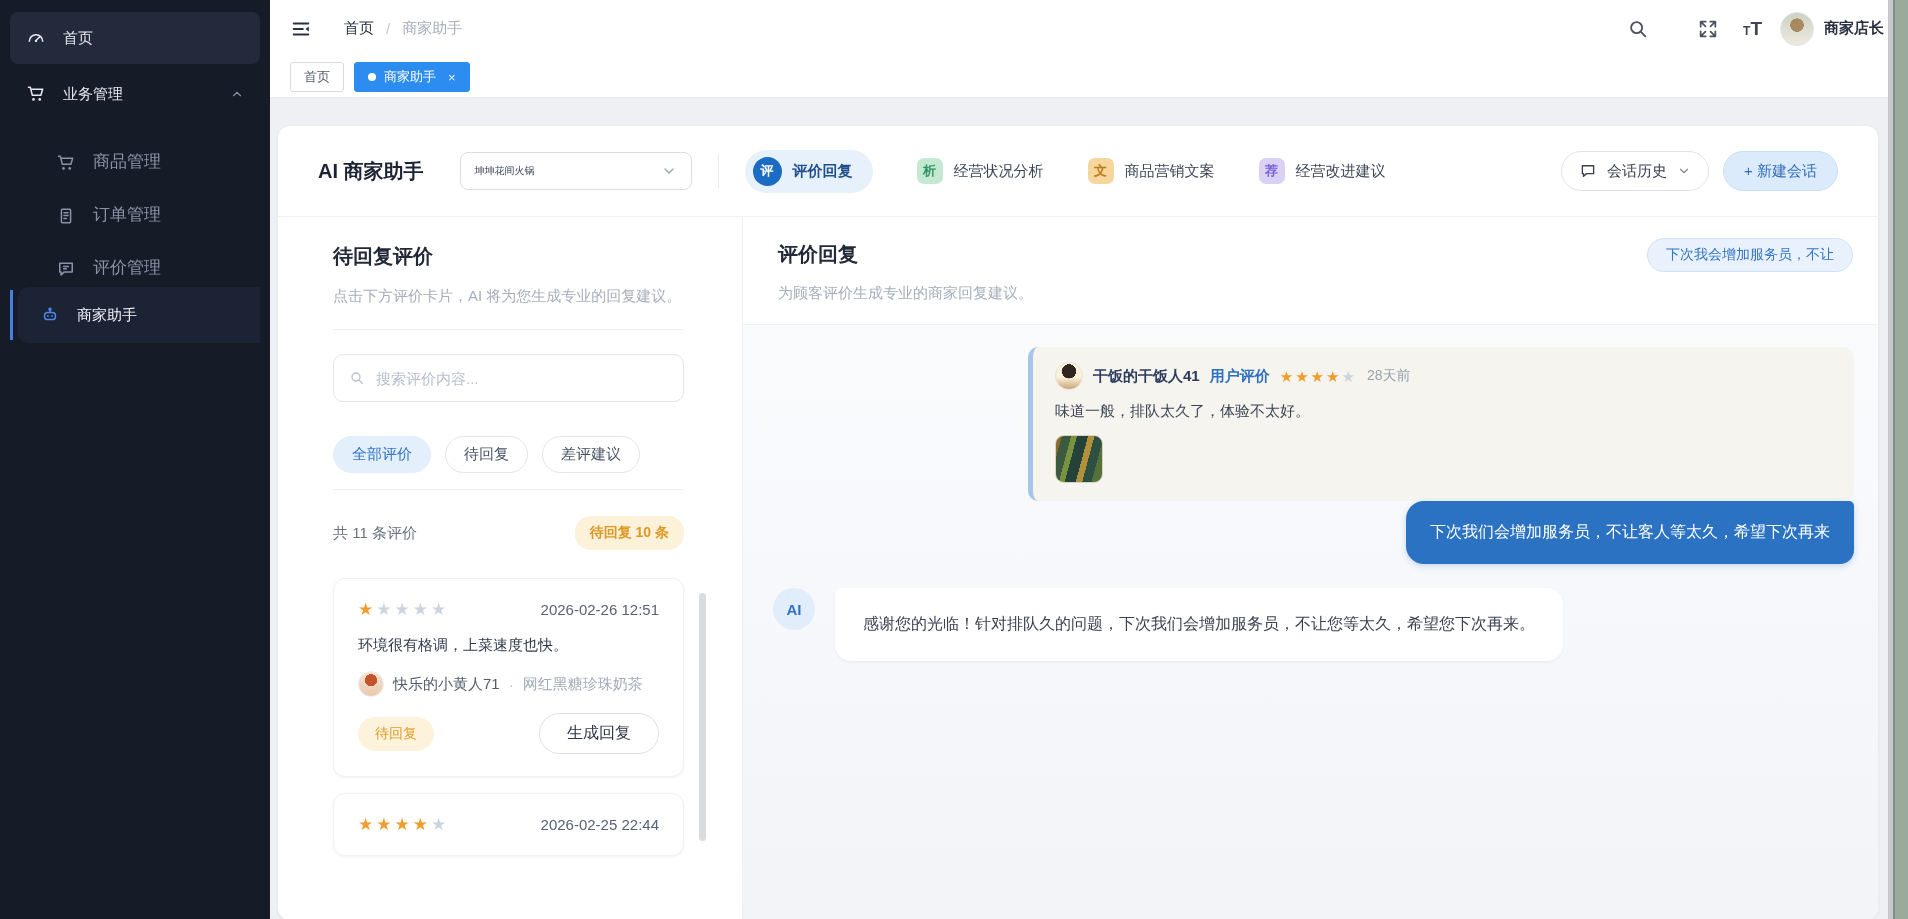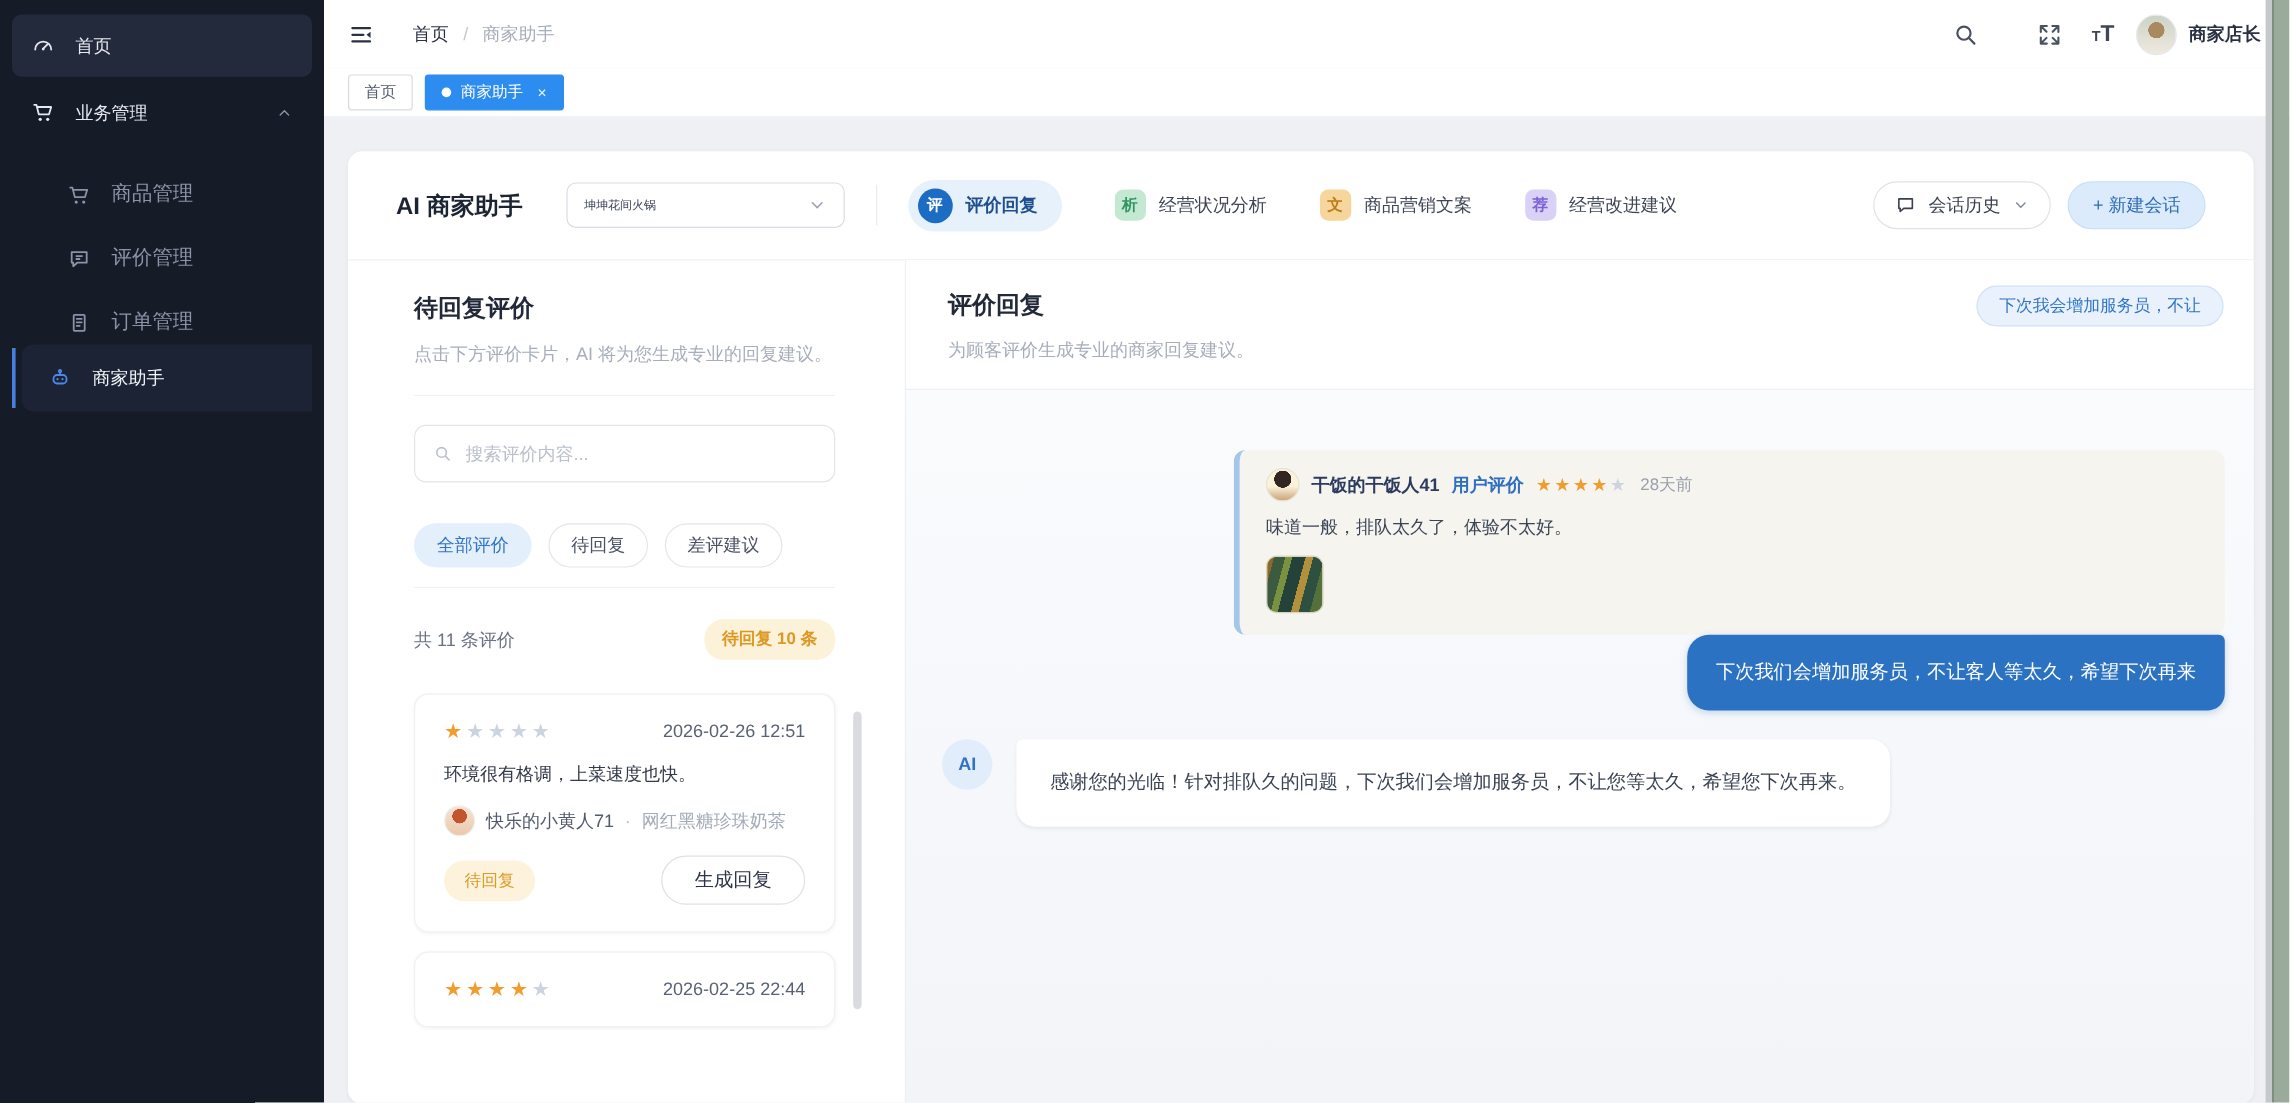--- a/index.html
+++ b/index.html
@@ -37,21 +37,21 @@
     background:radial-gradient(circle at 50% 38%,#a98a60 0 26%,transparent 27%),linear-gradient(180deg,#ccd3c4,#efe9df);
     border:1px solid #e4e6ea;box-sizing:border-box;}
   .user-name{margin-left:10px;font-size:15px;font-weight:bold;color:#2a3140;}
 
   .tabbar{height:40px;background:#fff;border-bottom:1px solid #e7eaee;display:flex;align-items:center;gap:10px;padding:0 20px;}
   .tab{height:30px;box-sizing:border-box;display:flex;align-items:center;padding:0 13px;font-size:13px;border:1px solid #d8dce2;color:#515b6d;background:#fff;border-radius:3px;}
   .tab.active{background:#2d8cf0;border-color:#2d8cf0;color:#fff;gap:8px;}
   .tab-dot{width:8px;height:8px;border-radius:50%;background:#fff;}
   .tab-close{font-size:13px;margin-left:4px;opacity:.92;}
 
-  .content{height:822px;box-sizing:border-box;padding:28px 30px 0 20px;background:#eef0f4;}
+  .content{height:822px;box-sizing:border-box;padding:28px 30px 0 8px;background:#eef0f4;}
   .card{background:#fff;border-radius:12px;height:100%;box-sizing:border-box;display:flex;flex-direction:column;box-shadow:0 1px 4px rgba(16,24,40,.05);overflow:hidden;}
 
   
   .card-header{flex:0 0 90px;display:flex;align-items:center;padding:0 40px;border-bottom:1px solid #f0f1f4;}
   .ai-title{font-size:20px;font-weight:bold;color:#1c2434;white-space:nowrap;}
   .store-select{margin-left:36px;width:232px;height:38px;box-sizing:border-box;border:1px solid #d8dce3;border-radius:8px;display:flex;align-items:center;padding:0 14px;color:#3b4456;font-size:10px;background:#fff;}
   .store-select .chev{margin-left:auto;color:#9aa3b0;}
   .vdiv{width:1px;height:34px;background:#e8ebef;margin:0 26px;}
   .ftabs{display:flex;align-items:center;gap:44px;}
   .ftab{display:flex;align-items:center;gap:11px;font-size:15px;color:#3e4656;white-space:nowrap;}
@@ -100,21 +100,21 @@
   .rfoot{margin-top:16px;display:flex;align-items:center;}
   .tag-pending{background:#fdf3dd;color:#dc9a26;font-size:14px;padding:8px 17px;border-radius:17px;}
   .btn-gen{margin-left:auto;border:1px solid #dde1e8;border-radius:21px;padding:9px 27px;font-size:16px;color:#2c3547;background:#fff;}
   .list-scrollbar{position:absolute;right:36px;top:376px;width:7px;height:248px;border-radius:4px;background:#d9dbdf;}
 
   
   .right-panel{flex:1;display:flex;flex-direction:column;min-width:0;}
   .chat-header{padding:24px 35px 20px;border-bottom:1px solid #eef0f3;position:relative;background:#fff;}
   .toast-chip{position:absolute;right:25px;top:21px;height:34px;box-sizing:border-box;background:#e9f2fc;border:1px solid #cfe2f6;border-radius:17px;display:flex;align-items:center;padding:0 18px;color:#3274c5;font-size:14px;white-space:nowrap;}
   .chat-area{flex:1;background:linear-gradient(180deg,#fafbfd,#f2f4f8);padding:22px 24px 0;display:flex;flex-direction:column;overflow:hidden;}
-  .quote-card{align-self:flex-end;width:826px;box-sizing:border-box;background:#f5f4ee;border-left:5px solid #a5c6ea;border-radius:10px;padding:15px 22px 18px;margin-top:28px;}
+  .quote-card{align-self:flex-end;width:826px;box-sizing:border-box;background:#f5f4ee;border-left:5px solid #a5c6ea;border-radius:10px;padding:15px 22px 18px;}
   .qhead{display:flex;align-items:center;gap:10px;}
   .qavatar{width:28px;height:28px;border-radius:50%;flex:0 0 28px;
     background:radial-gradient(circle at 50% 32%,#332521 0 32%,transparent 33%),linear-gradient(180deg,#fbf3d9 0 55%,#caa37a);
     border:1px solid #e7e2d2;box-sizing:border-box;}
   .qname{font-weight:bold;color:#2c3b5e;font-size:15px;}
   .qtag{font-weight:bold;color:#2e6fc1;font-size:15px;}
   .qhead .stars{font-size:15px;letter-spacing:2px;}
   .qtime{color:#99a1ae;font-size:14px;}
   .qtext{margin-top:12px;font-size:15px;color:#3a4455;}
   .qthumb{margin-top:14px;width:48px;height:48px;border-radius:9px;border:1px solid #d9d4bf;box-sizing:border-box;
@@ -158,32 +158,32 @@
       </div>
       <div class="submenu-item">
         <svg class="mi" viewBox="0 0 24 24" fill="none" stroke="currentColor" stroke-width="1.8" stroke-linecap="round" stroke-linejoin="round">
           <path d="M3 4h2.2l2.4 9.5h10.2l2.2-7.3H6"></path>
           <circle cx="9" cy="18.5" r="1.6" fill="currentColor" stroke="none"></circle>
           <circle cx="16.5" cy="18.5" r="1.6" fill="currentColor" stroke="none"></circle>
         </svg>
         <span>商品管理</span>
       </div>
       <div class="submenu-item">
+        <svg class="mi" viewBox="0 0 24 24" fill="none" stroke="currentColor" stroke-width="1.8" stroke-linecap="round">
+          <rect x="6.5" y="4" width="11" height="16" rx="1"></rect>
+          <path d="M9.5 8h5M9.5 11.5h5M9.5 15h3"></path>
+        </svg>
+        <span>订单管理</span>
+      </div>
+      <div class="submenu-item">
         <svg class="mi" viewBox="0 0 24 24" fill="none" stroke="currentColor" stroke-width="1.8" stroke-linejoin="round">
           <path d="M4.5 5h15v10.5H10L6 19v-3.5H4.5z"></path>
           <path d="M8.5 9h7M8.5 11.8h4.5"></path>
         </svg>
         <span>评价管理</span>
-      </div>
-      <div class="submenu-item">
-        <svg class="mi" viewBox="0 0 24 24" fill="none" stroke="currentColor" stroke-width="1.8" stroke-linecap="round">
-          <rect x="6.5" y="4" width="11" height="16" rx="1"></rect>
-          <path d="M9.5 8h5M9.5 11.5h5M9.5 15h3"></path>
-        </svg>
-        <span>订单管理</span>
       </div>
       <div class="assistant-wrap">
         <div class="assistant-bar"></div>
         <div class="assistant">
           <svg class="mi" viewBox="0 0 24 24" fill="none" stroke="currentColor" stroke-width="1.8" stroke-linecap="round">
             <rect x="5.5" y="9" width="13" height="8.5" rx="3.5"></rect>
             <path d="M12 9V6.4"></path>
             <circle cx="12" cy="5.2" r="1.2"></circle>
             <circle cx="9.5" cy="13.2" r="1.1" fill="currentColor" stroke="none"></circle>
             <circle cx="14.5" cy="13.2" r="1.1" fill="currentColor" stroke="none"></circle>

